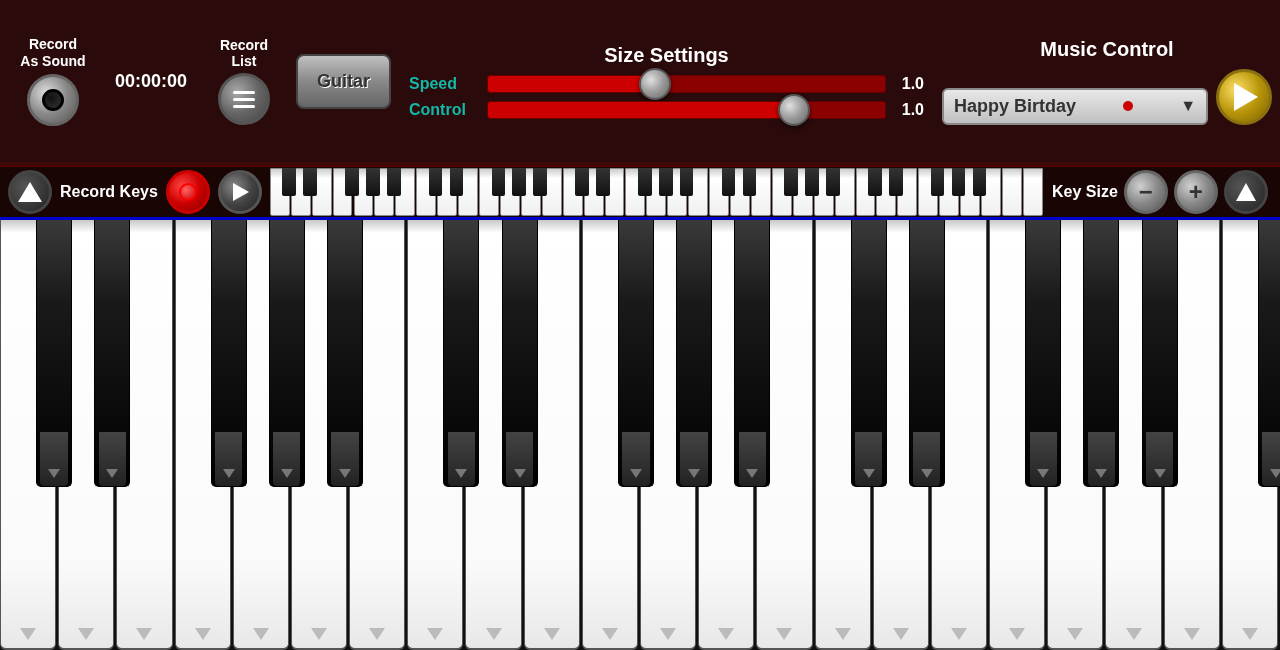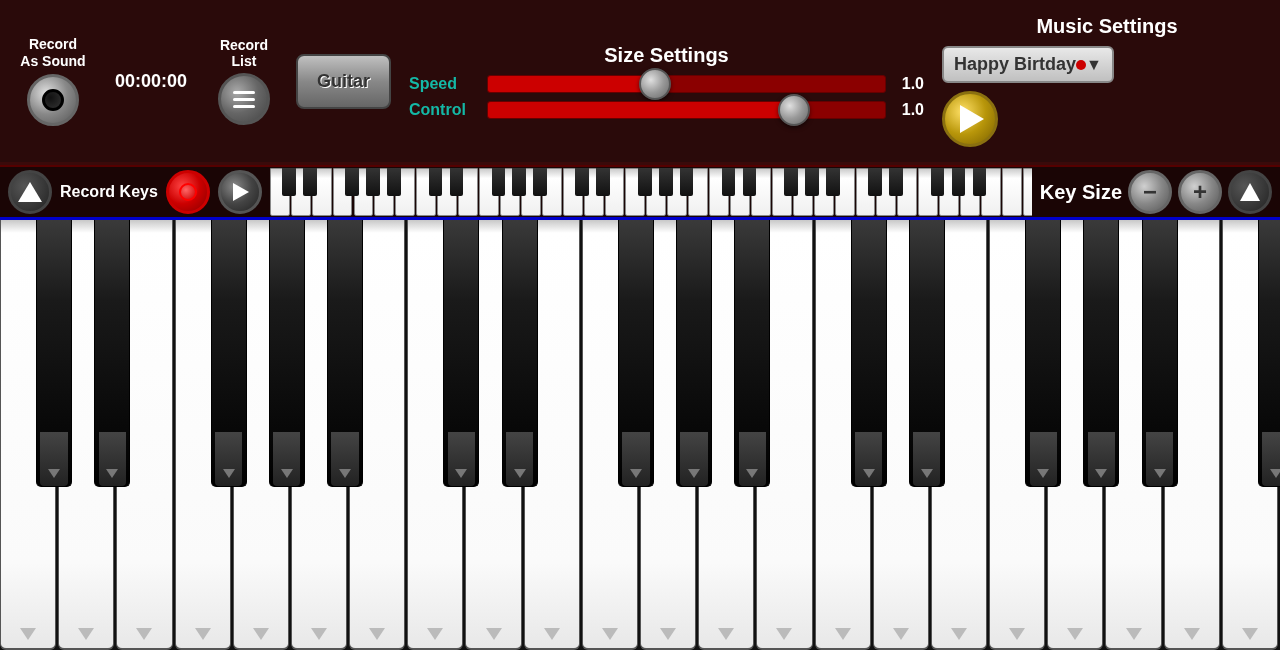--- a/index.html
+++ b/index.html
@@ -217,24 +217,23 @@
     }
 
     .music-control-title {
       font-size: 20px;
       font-weight: bold;
       color: white;
     }
 
     .music-control-row {
       display: flex;
-      align-items: flex-start;
+      align-items: flex-end;
       gap: 8px;
       width: 100%;
-      flex-direction: column;
     }
 
     .song-dropdown {
       flex: 1;
       background: linear-gradient(180deg, #e8e8e8 0%, #c0c0c0 100%);
       border: 2px solid #888;
       border-radius: 6px;
       padding: 6px 10px;
       font-size: 18px;
       font-weight: bold;
@@ -410,21 +409,21 @@
 
     
     .key-size-section {
       display: flex;
       align-items: center;
       gap: 6px;
       min-width: 220px;
     }
 
     .key-size-label {
-      font-size: 20px;
+      font-size: 16px;
       font-weight: bold;
       color: white;
     }
 
     .key-size-minus {
       width: 44px;
       height: 44px;
       border-radius: 50%;
       background: radial-gradient(circle at 35% 35%, #d0d0d0, #888, #555);
       border: 3px solid #666;
@@ -520,21 +519,21 @@
       <div class="slider-label">Control</div>
       <div class="slider-track" style="width: 280px;">
         <div class="slider-fill" style="width: 77%;"></div>
         <div class="slider-thumb" style="left: calc(77% - 16px);"></div>
       </div>
       <div class="slider-value">1.0</div>
     </div>
   </div>
 
   <div class="music-control">
-    <div class="music-control-title">Music Settings</div>
+    <div class="music-control-title">Music Control</div>
 
     <div class="music-control-row">
       <div class="song-dropdown">
         <span>Happy Birtday</span>
         <span class="dot-red"></span>
         <span class="chevron-down">▼</span>
       </div>
       <div class="play-btn-large">
         <div class="play-triangle"></div>
       </div>

